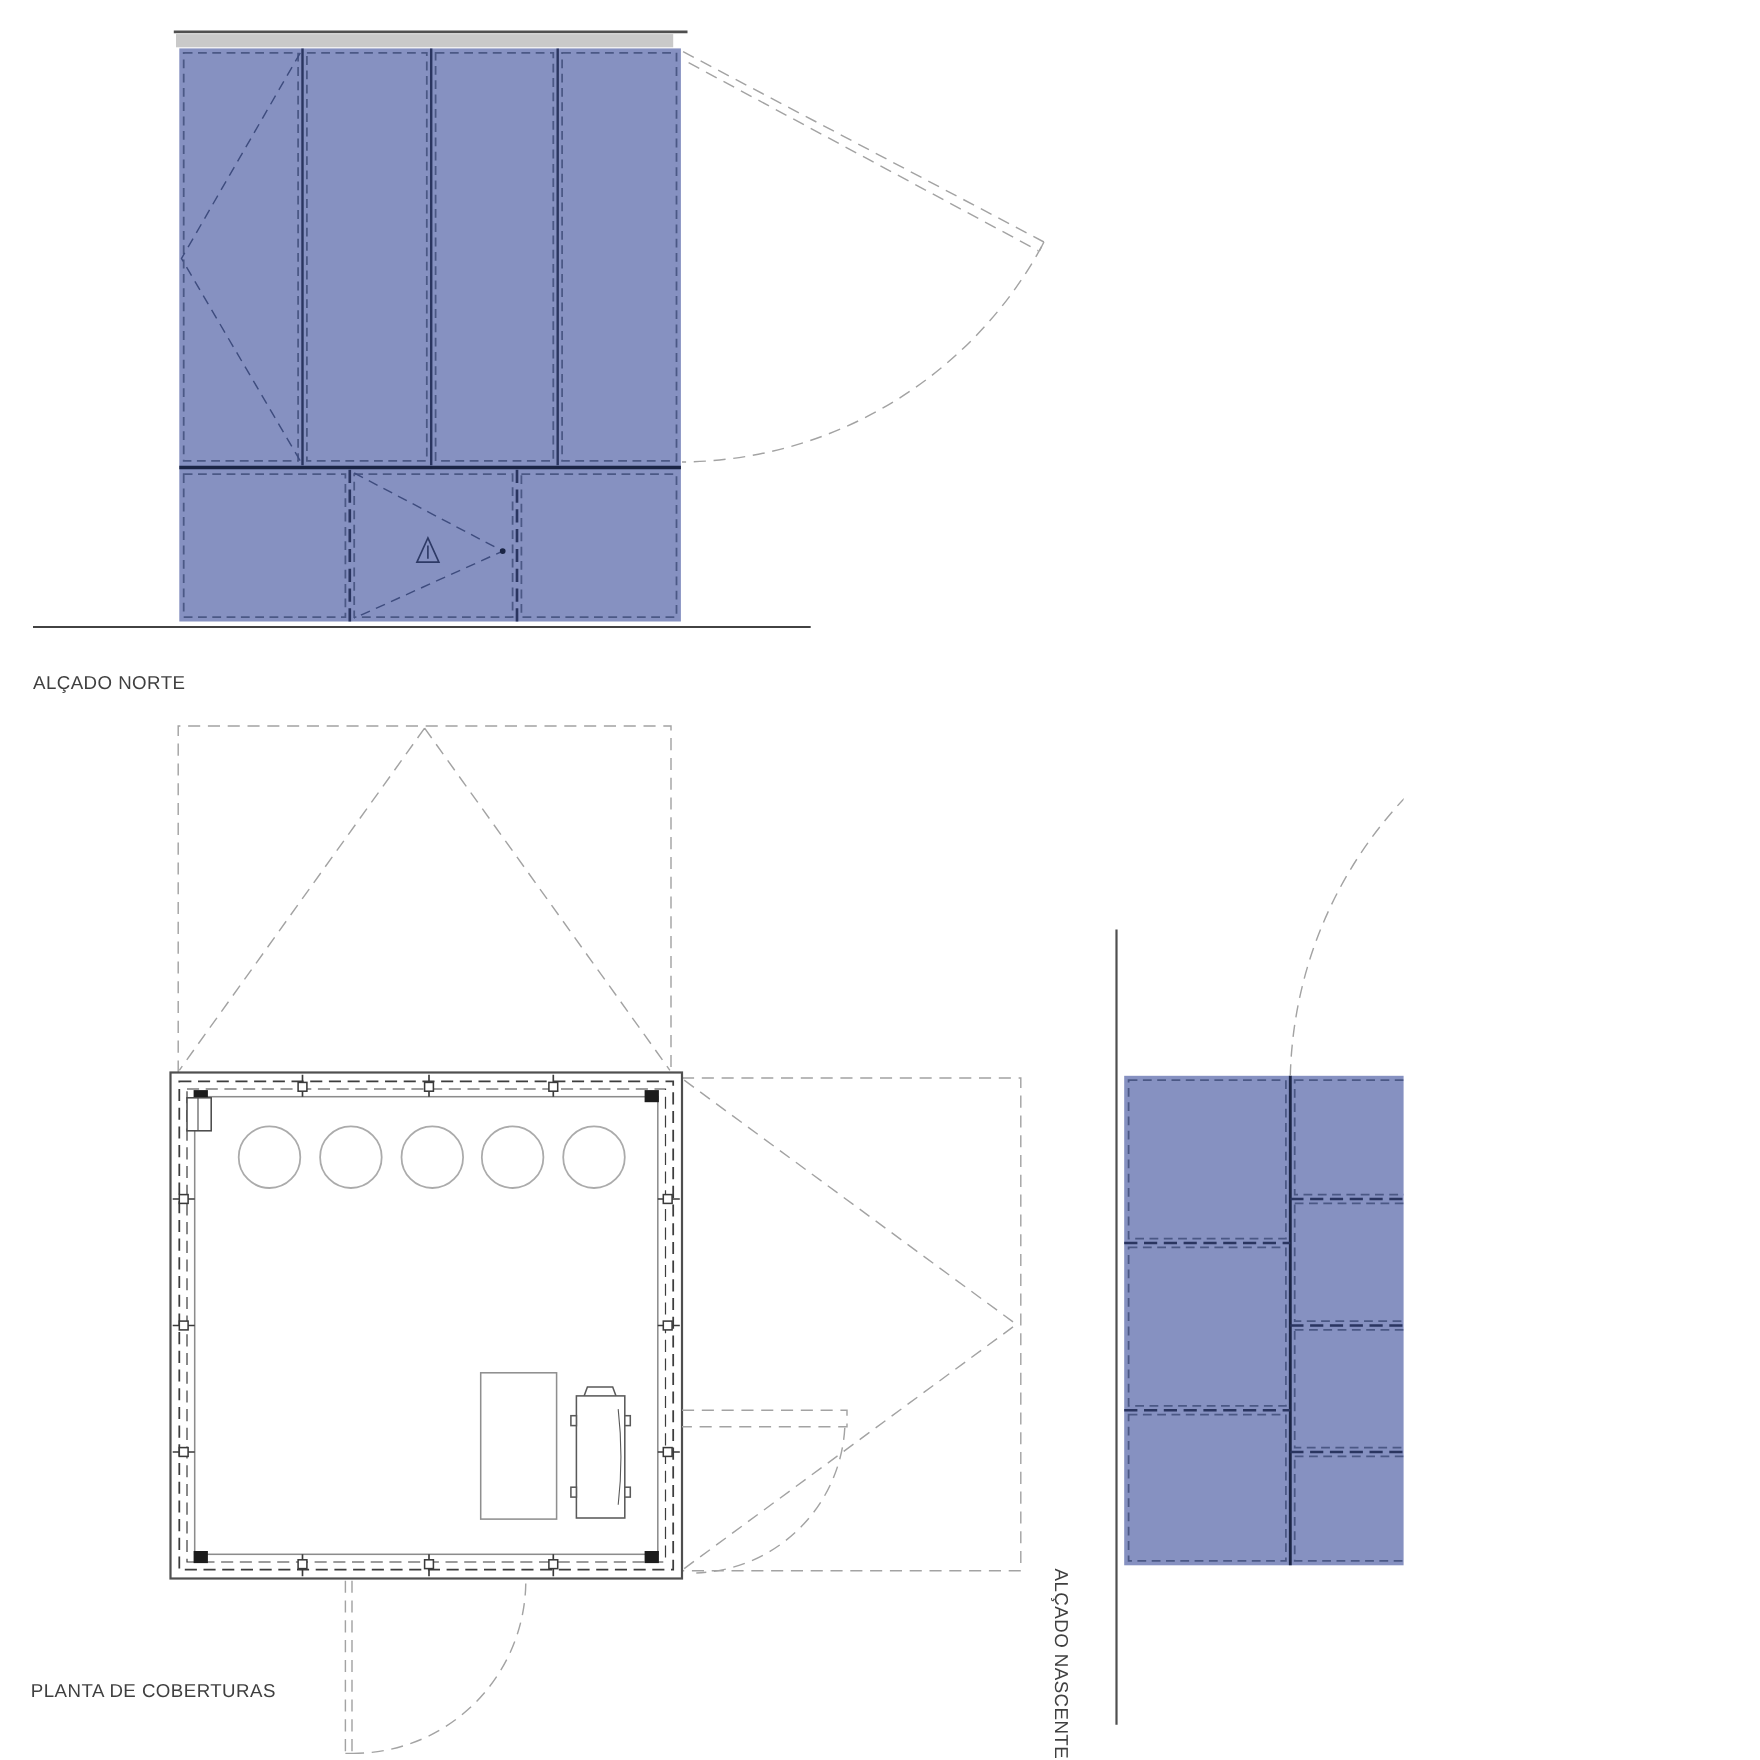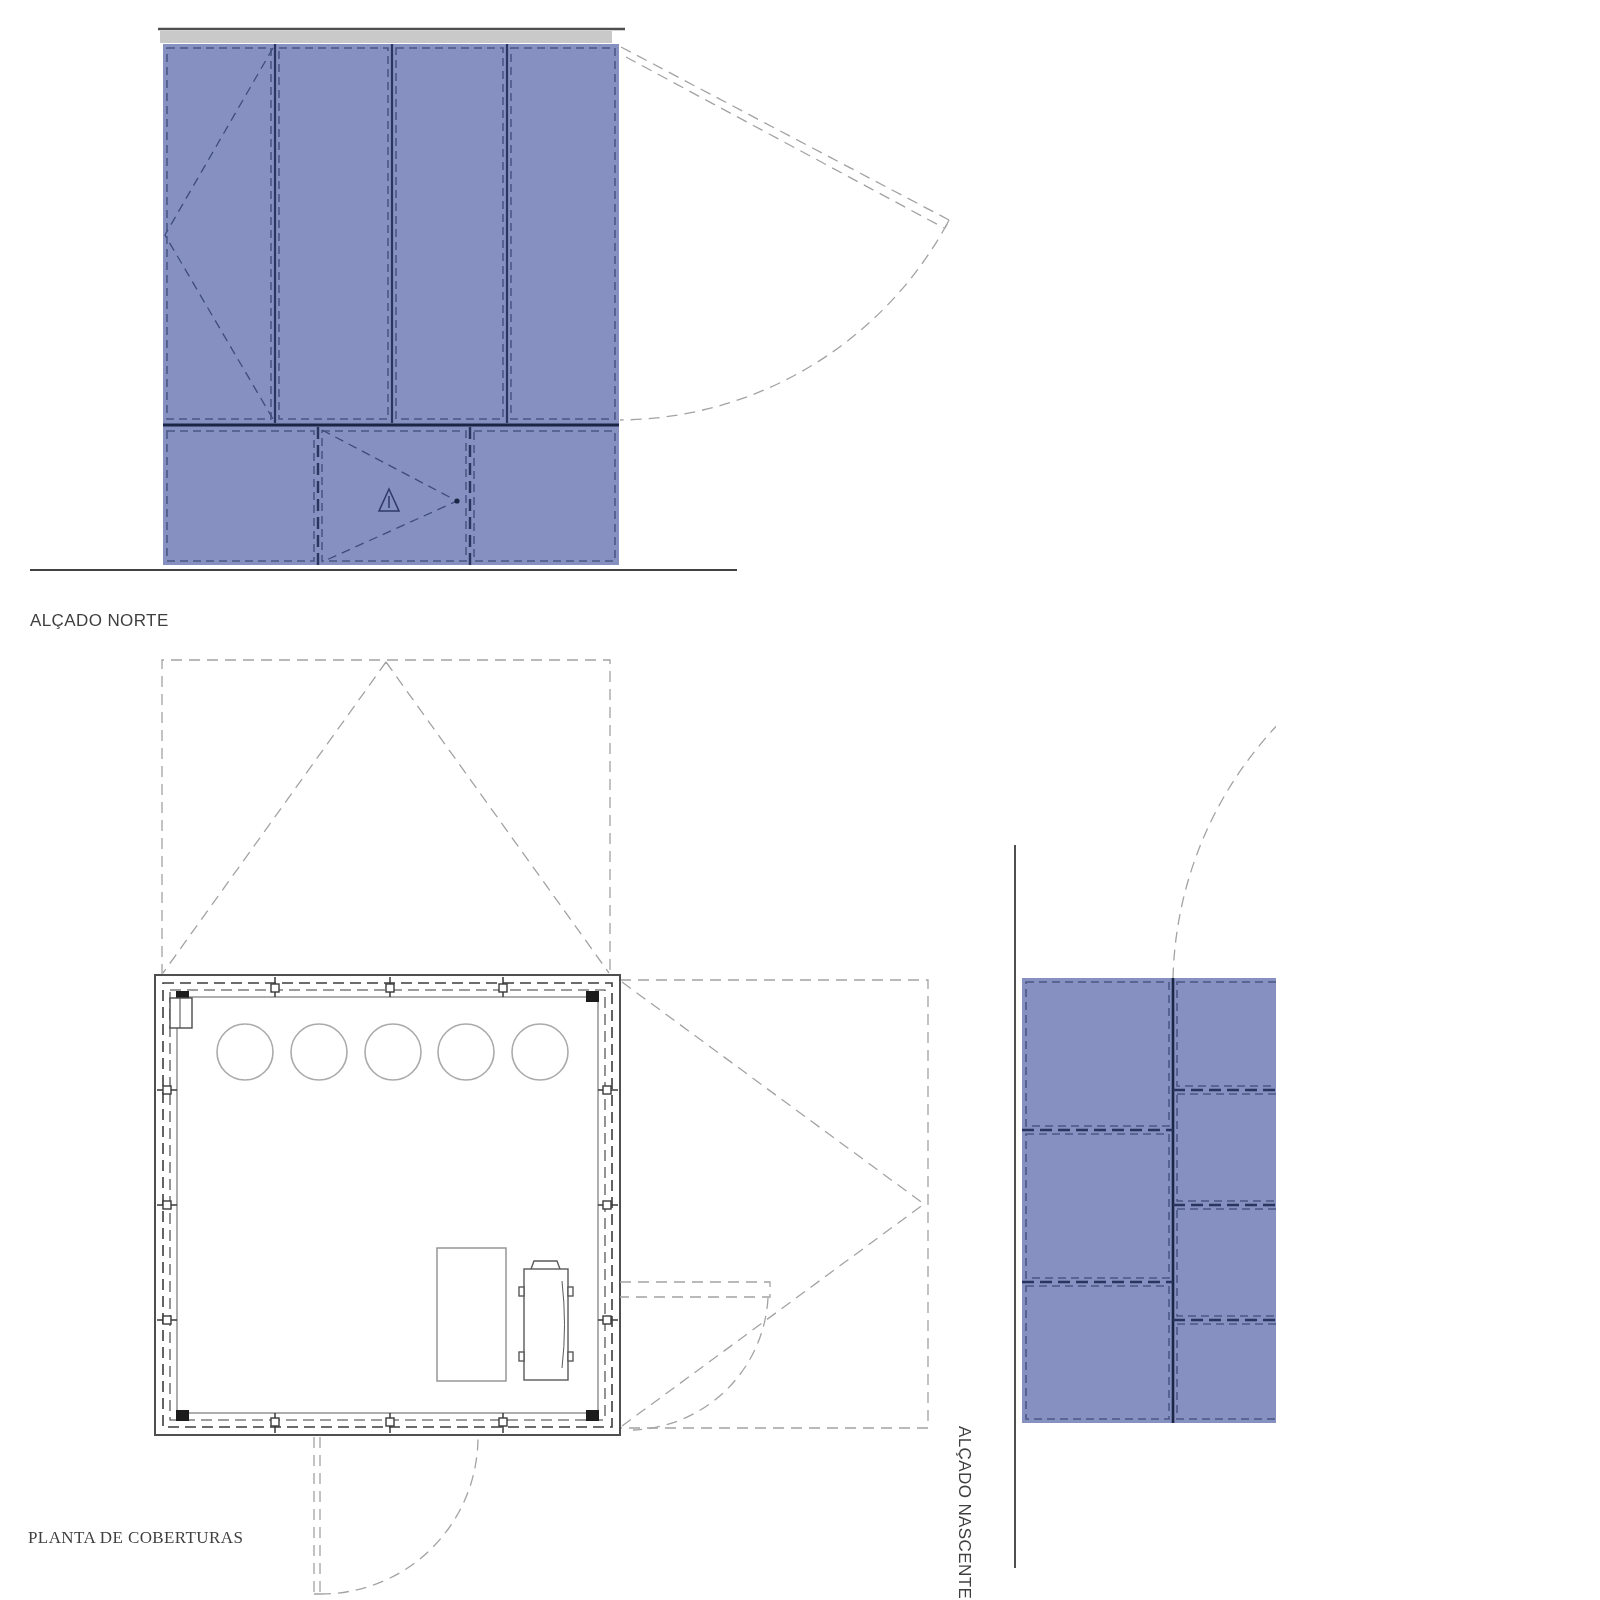--- a/index.html
+++ b/index.html
@@ -154,16 +154,16 @@
     <line x1="1569" y1="985" x2="1569" y2="1433" stroke="var(--roof_bar_line)" stroke-width="1.6"></line>
 
     <line class="proj" x1="1556" y1="978" x2="1378" y2="649"></line>
     <line class="proj" x1="1549" y1="975" x2="1371" y2="654"></line>
     <path class="proj" d="M1371,654 L1378,649"></path>
     <path class="proj" d="M1378,649 A382,382 0 0 0 1173,978"></path>
   </g>
 </svg>
 
 <div class="label" style="left:30px;top:611px;">ALÇADO NORTE</div>
-<div class="label" style="left:28px;top:1528px;font-family:Liberation Serif, serif;">PLANTA DE COBERTURAS</div>
+<div class="label" style="left:28px;top:1528px;">PLANTA DE COBERTURAS</div>
 <div class="label vertical" style="left:974px;top:1426px;">ALÇADO NASCENTE</div>
 
 </div>
 
 </body></html>

